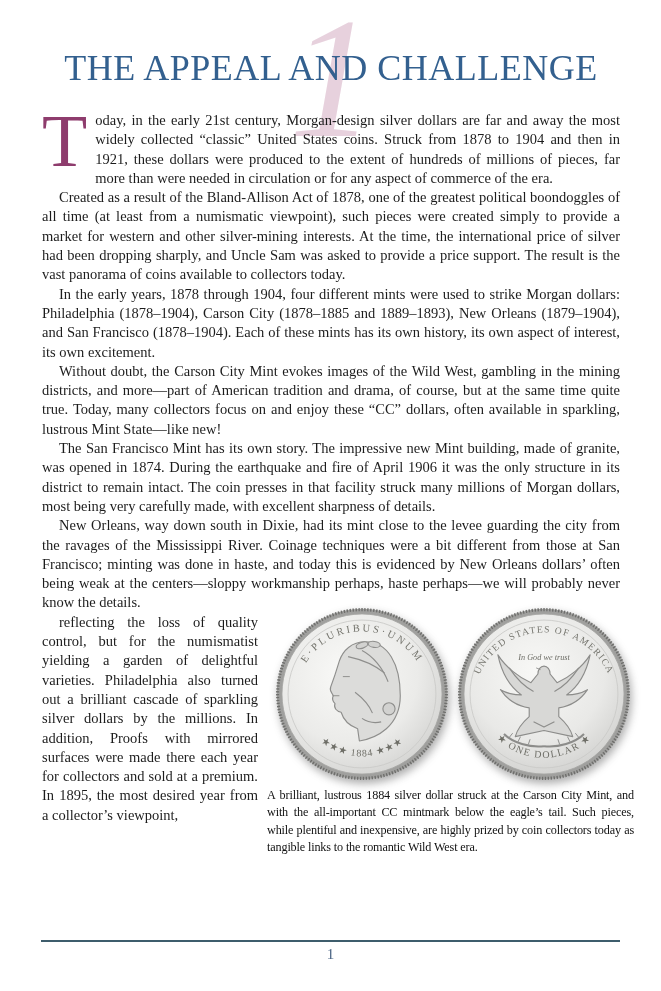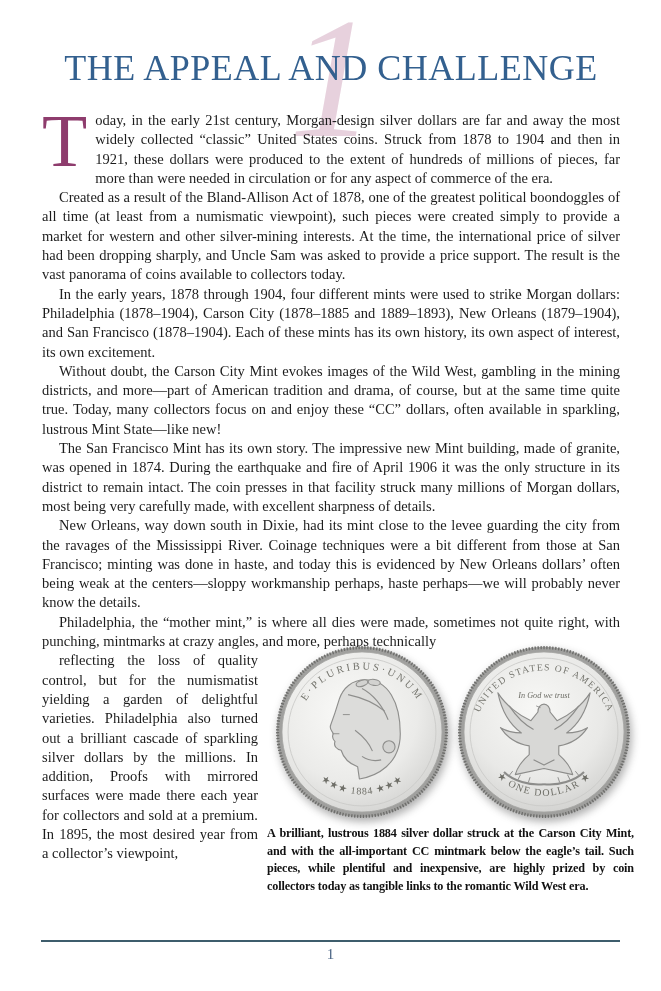--- a/index.html
+++ b/index.html
@@ -61,21 +61,21 @@
     align-items:center;
   }
   .coins svg{
     width:174px;height:174px;
     filter:drop-shadow(2px 4px 4px rgba(70,70,70,0.45));
   }
   figcaption{
     margin-top:6px;
     padding:0 14px 0 9px;
     font-size:12.2px;line-height:17.5px;
-    font-weight:bold;
+    font-weight:normal;
     text-align:justify;
     letter-spacing:-0.15px;
     color:#111;
   }
   
   .page-footer{position:absolute;top:940px;left:41px;width:579px;}
   .footer-rule{height:2px;background:#3e5d6c;}
   .page-number{
     margin-top:4px;text-align:center;
     font-size:15px;color:#4a6484;
@@ -95,21 +95,20 @@
     </h1>
   </header>
 
   <main class="body-copy">
     <p class="first"><span class="dropcap">T</span><span>oday, in the early 21st century, Morgan-design silver dollars are far and away the most widely collected “classic” United States coins. Struck from 1878 to 1904 and then in 1921, these dollars were produced to the extent of hundreds of millions of pieces, far more than were needed in circulation or for any aspect of commerce of the era.</span></p>
     <p>Created as a result of the Bland-Allison Act of 1878, one of the greatest political boondoggles of all time (at least from a numismatic viewpoint), such pieces were created simply to provide a market for western and other silver-mining interests. At the time, the international price of silver had been dropping sharply, and Uncle Sam was asked to provide a price support. The result is the vast panorama of coins available to collectors today.</p>
     <p>In the early years, 1878 through 1904, four different mints were used to strike Morgan dollars: Philadelphia (1878–1904), Carson City (1878–1885 and 1889–1893), New Orleans (1879–1904), and San Francisco (1878–1904). Each of these mints has its own history, its own aspect of interest, its own excitement.</p>
     <p>Without doubt, the Carson City Mint evokes images of the Wild West, gambling in the mining districts, and more—part of American tradition and drama, of course, but at the same time quite true. Today, many collectors focus on and enjoy these “CC” dollars, often available in sparkling, lustrous Mint State—like new!</p>
     <p>The San Francisco Mint has its own story. The impressive new Mint building, made of granite, was opened in 1874. During the earthquake and fire of April 1906 it was the only structure in its district to remain intact. The coin presses in that facility struck many millions of Morgan dollars, most being very carefully made, with excellent sharpness of details.</p>
     <p>New Orleans, way down south in Dixie, had its mint close to the levee guarding the city from the ravages of the Mississippi River. Coinage techniques were a bit different from those at San Francisco; minting was done in haste, and today this is evidenced by New Orleans dollars’ often being weak at the centers—sloppy workmanship perhaps, haste perhaps—we will probably never know the details.</p>
-    <p>Philadelphia, the “mother mint,” is where all dies were made, sometimes not quite right, with punching, mintmarks at crazy angles, and more, perhaps technically</p>
 
     <div class="wrap-row">
       <p class="col">reflecting the loss of quality control, but for the numismatist yielding a garden of delightful varieties. Philadelphia also turned out a brilliant cascade of sparkling silver dollars by the millions. In addition, Proofs with mirrored surfaces were made there each year for collectors and sold at a premium. In 1895, the most desired year from a collector’s viewpoint,</p>
 
       <figure class="coin-figure">
         <div class="coins">
 
           <svg viewBox="0 0 200 200" xmlns="http://www.w3.org/2000/svg" aria-hidden="true">
             <defs>
               <radialGradient id="gSilverA" cx="42%" cy="38%" r="78%">

